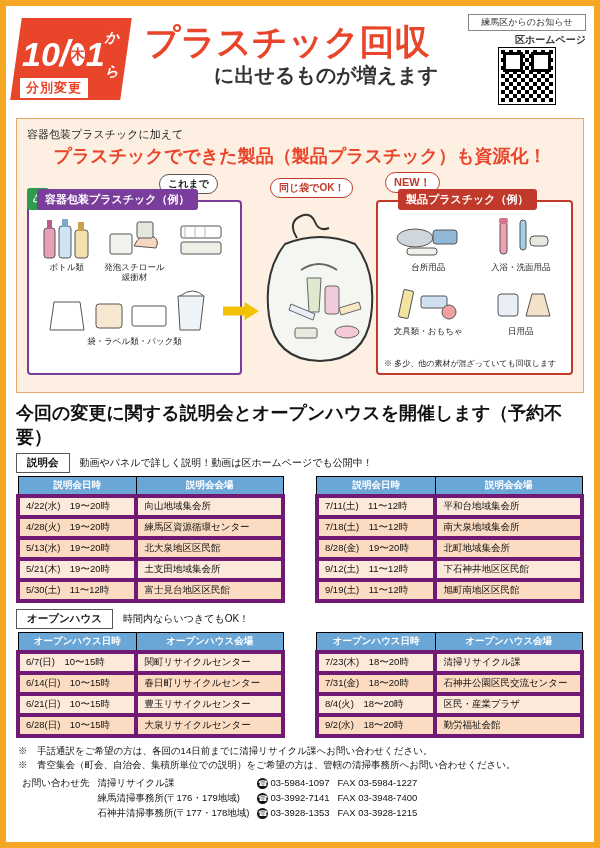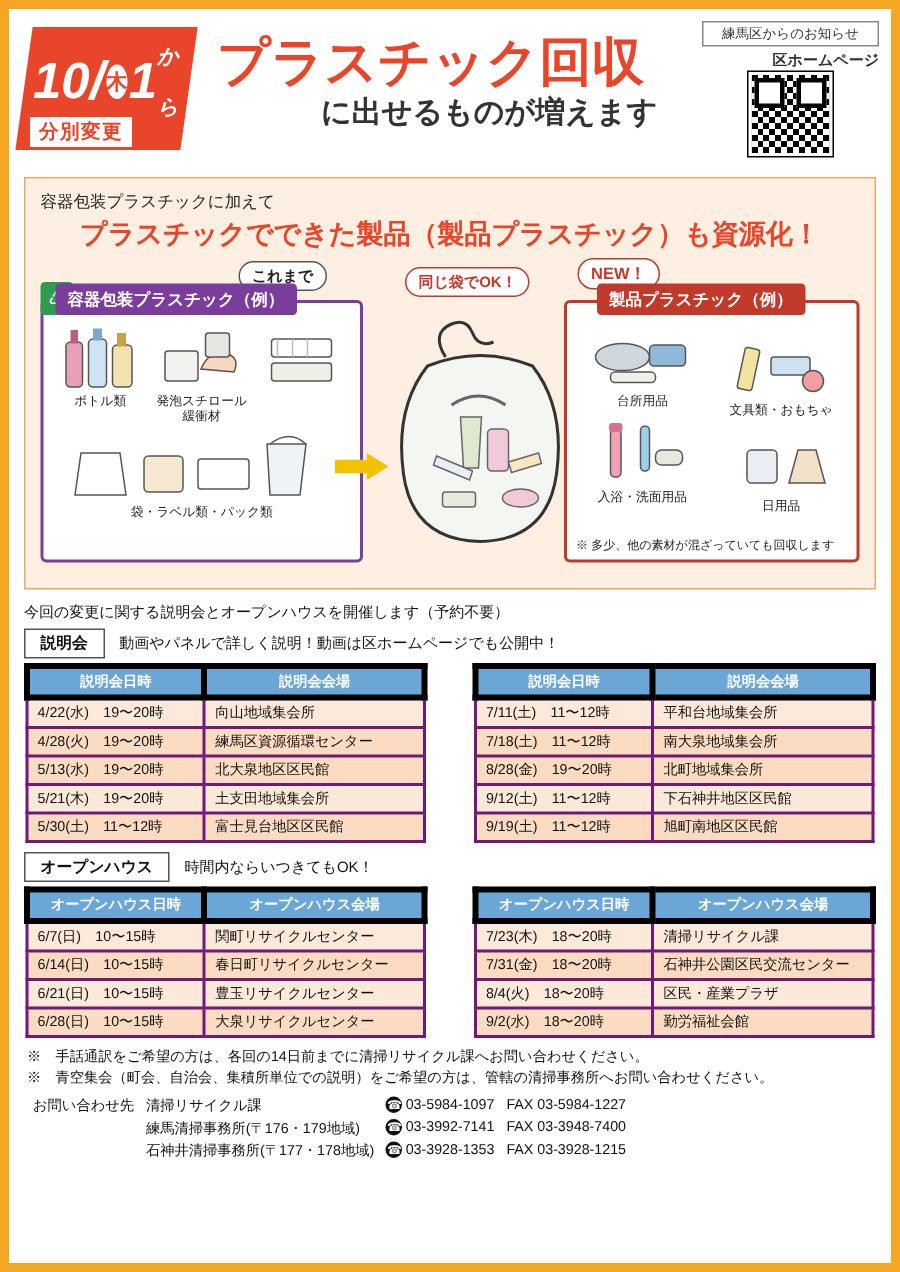--- a/index.html
+++ b/index.html
@@ -172,40 +172,40 @@
     transform: rotate(14deg);
   }
   .note-small {
     position: absolute; bottom: 4px; left: 6px; right: 6px;
     font-size: 8px; color: #222; line-height: 10px;
   }
 
   
   .sec-title {
     margin: 8px 10px 4px 10px;
-    font-size: 10px; font-weight: normal; color: #111;
+    font-size: 18px; font-weight: bold; color: #111;
   }
   .tag-row { display: flex; align-items: center; margin: 0 10px 3px 10px; }
   .tag {
     border: 1px solid #555; font-size: 10.5px; padding: 2px 10px;
     background: #fff; color: #111; font-weight: bold;
   }
   .tag-note { font-size: 10px; margin-left: 10px; color: #111; }
   table.sched {
     width: calc(100% - 20px); margin: 0 10px;
     border-collapse: collapse;
     font-size: 9.5px;
   }
   table.sched th {
     background: #6aa6d6; color: #fff; font-weight: bold;
-    border: 4px solid #000000; padding: 2px 0; text-align: center;
+    border: 1px solid #000000; padding: 2px 0; text-align: center;
     font-size: 9.5px;
   }
   table.sched td {
-    border: 2px solid #701a75; padding: 2px 6px; color: #111;
+    border: 4px solid #701a75; padding: 2px 6px; color: #111;
     background: #fde9d9;
   }
   table.sched td.alt { background: #fbdcc2; }
   .spacer-col { background: #fff !important; border: none !important; width: 8px; }
   .oh th { background: #d98a3a; }
   .oh td { background: #fde9d9; }
   .oh td.alt { background: #fbdcc2; }
 
   
   .notes { margin: 6px 12px 0 12px; font-size: 9.5px; line-height: 14px; color: #111; }
@@ -337,40 +337,40 @@
           <div class="item" style="width:50%">
             <div class="pic">
               <svg width="70" height="44" viewBox="0 0 70 44">
                 <ellipse cx="22" cy="22" rx="18" ry="9" fill="#cfd6dc" stroke="#555"></ellipse>
                 <rect x="40" y="14" width="24" height="14" rx="3" fill="#8fb7d8" stroke="#555"></rect>
                 <rect x="14" y="32" width="30" height="7" rx="3" fill="#f0f0ea" stroke="#555"></rect>
               </svg>
             </div>
             <div class="cap">台所用品</div>
           </div>
-          <div class="item row2" style="width:50%">
-            <div class="pic">
-              <svg width="70" height="40" viewBox="0 0 70 40">
-                <rect x="8" y="6" width="10" height="28" rx="2" fill="#f2e4a0" stroke="#555" transform="rotate(12 13 20)"></rect>
-                <rect x="28" y="12" width="26" height="12" rx="2" fill="#cfe0f0" stroke="#555"></rect>
-                <circle cx="56" cy="28" r="7" fill="#f0a0a0" stroke="#555"></circle>
-              </svg>
-            </div>
-            <div class="cap">文具類・おもちゃ</div>
-          </div>
           <div class="item" style="width:50%">
             <div class="pic">
               <svg width="70" height="44" viewBox="0 0 70 44">
                 <rect x="14" y="6" width="7" height="32" rx="3" fill="#f2a0b4" stroke="#555"></rect>
                 <rect x="13" y="2" width="9" height="6" rx="2" fill="#d3738c"></rect>
                 <rect x="34" y="4" width="6" height="30" rx="3" fill="#9fd0ea" stroke="#555"></rect>
                 <rect x="44" y="20" width="18" height="10" rx="4" fill="#e8e8df" stroke="#555"></rect>
               </svg>
             </div>
             <div class="cap">入浴・洗面用品</div>
+          </div>
+          <div class="item row2" style="width:50%">
+            <div class="pic">
+              <svg width="70" height="40" viewBox="0 0 70 40">
+                <rect x="8" y="6" width="10" height="28" rx="2" fill="#f2e4a0" stroke="#555" transform="rotate(12 13 20)"></rect>
+                <rect x="28" y="12" width="26" height="12" rx="2" fill="#cfe0f0" stroke="#555"></rect>
+                <circle cx="56" cy="28" r="7" fill="#f0a0a0" stroke="#555"></circle>
+              </svg>
+            </div>
+            <div class="cap">文具類・おもちゃ</div>
           </div>
           <div class="item row2" style="width:50%">
             <div class="pic">
               <svg width="70" height="40" viewBox="0 0 70 40">
                 <rect x="12" y="10" width="20" height="22" rx="3" fill="#e8eef4" stroke="#555"></rect>
                 <path d="M40 32 l6 -22 l12 0 l6 22 z" fill="#f3e0c8" stroke="#555"></path>
               </svg>
             </div>
             <div class="cap">日用品</div>
           </div>

